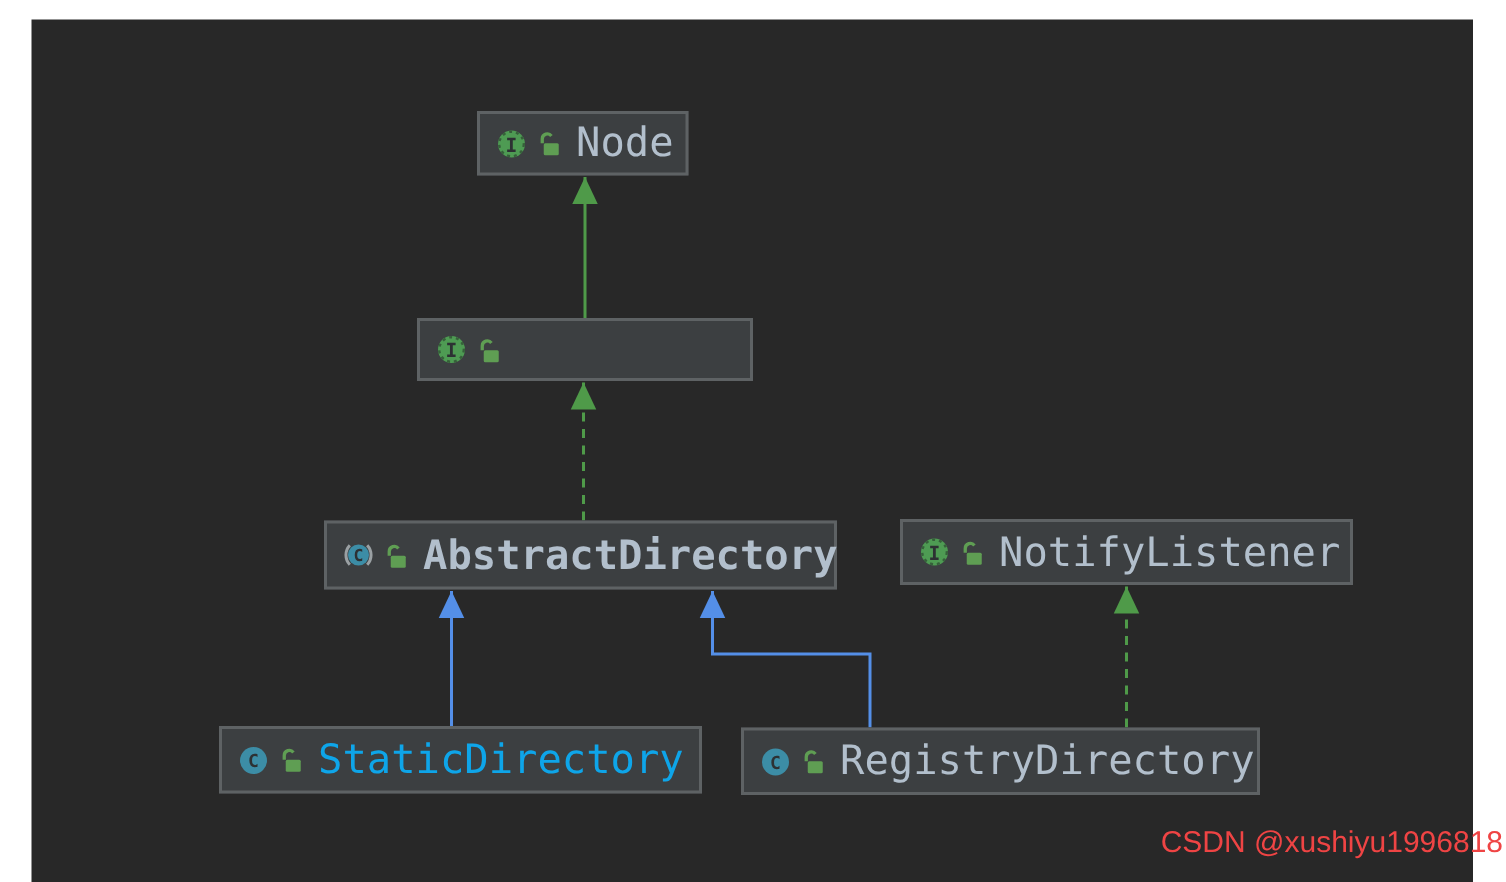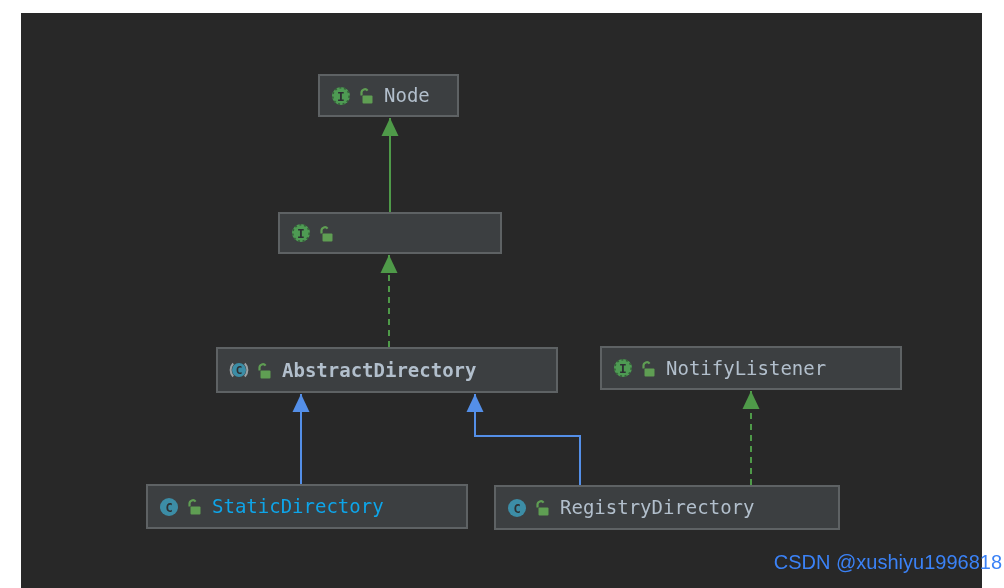--- a/index.html
+++ b/index.html
@@ -34,21 +34,21 @@
     align-items: center;
     padding-left: 11px;
     background: #3c3f41;
     border: 2px solid #5e6264;
     cursor: default;
   }
   .uml-node .kind-icon { flex: 0 0 auto; margin-right: 6px; display: block; }
   .uml-node .lock-icon { flex: 0 0 auto; display: block; }
   .uml-label {
     font-family: "DejaVu Sans Mono", "Liberation Mono", monospace;
-    font-size: 19px;
+    font-size: 27px;
     color: #b2bfcc;
     margin-left: 10px;
     white-space: nowrap;
     line-height: 1;
   }
   .watermark {
     position: absolute;
     font-family: "Liberation Sans", sans-serif;
     font-size: 20px;
     color: #c9cccd;
@@ -137,14 +137,14 @@
           <circle cx="10" cy="10" r="9" fill="#3c8da6"></circle>
           <text x="10" y="14.5" text-anchor="middle" font-family="&quot;DejaVu Sans Mono&quot;, monospace" font-size="12" font-weight="bold" fill="#2d3133">C</text>
         </svg>
         <svg width="17" height="17" viewBox="0 0 17 17" class="lock-icon">
           <path d="M4.5,8.5 L4.5,5.6 A3.4,3.4 0 0 1 10.6,3.6" fill="none" stroke="#5f9e53" stroke-width="2.2"></path>
           <rect x="5.5" y="8.5" width="10" height="8" rx="1" fill="#5f9e53"></rect>
         </svg>
         <span class="uml-label" style="color: rgb(178, 191, 204);">RegistryDirectory</span>
       </div>
     </div>
-  <div class="watermark" id="watermark" style="right: 2px; top: 551px; color: #3b82f6;">CSDN @xushiyu1996818</div>
+  <div class="watermark" id="watermark" style="right: 2px; top: 551px; color: #ef4444;">CSDN @xushiyu1996818</div>
 </div>
 
 </body></html>

